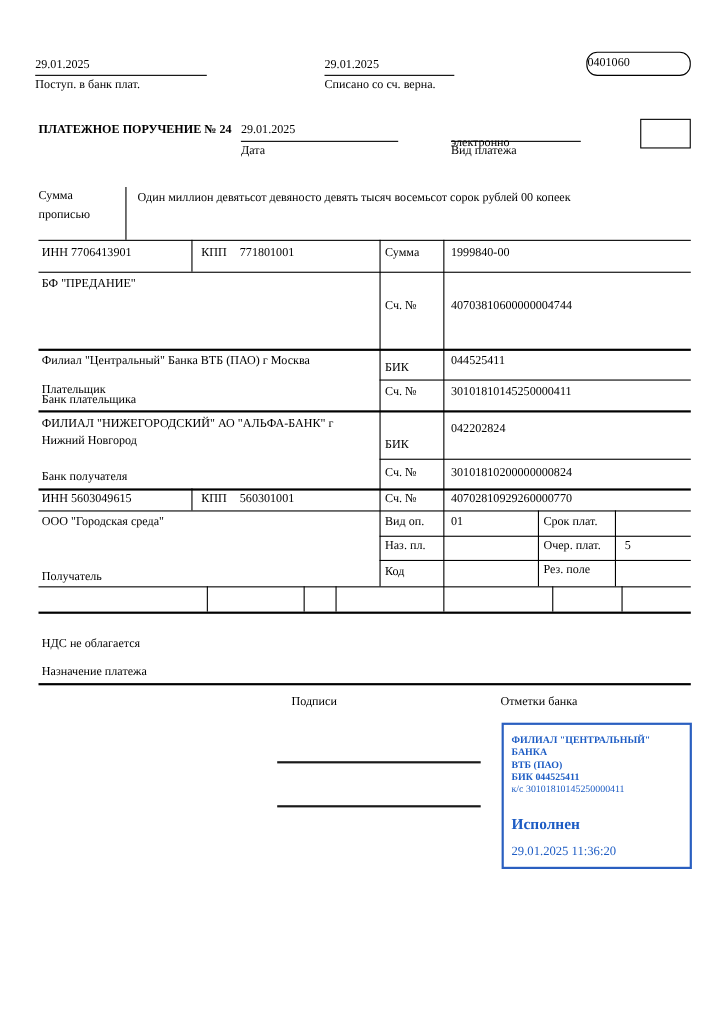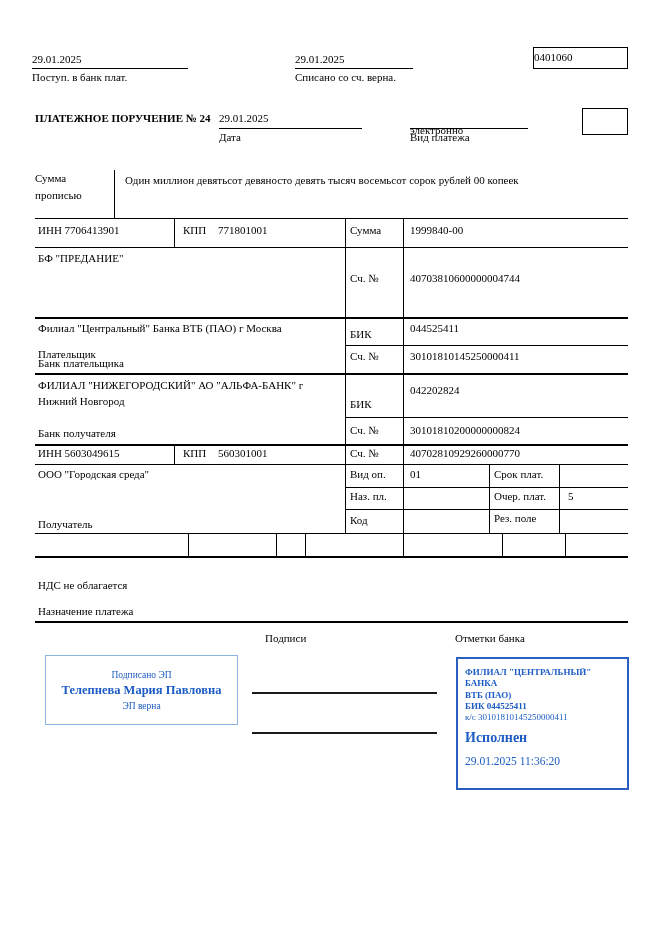--- a/index.html
+++ b/index.html
@@ -24,38 +24,38 @@
   }
   .stamp-sign .small { font-size:9.5px; }
   .stamp-sign .name { font-size:12.5px; font-weight:bold; }
   .stamp-bank {
     position:absolute; left:456px; top:657px; width:173px; height:133px;
     border:2px solid #2a5fc0; box-sizing:border-box; color:#1d5cc4;
     padding:8px 7px; line-height:1.25;
   }
   .stamp-bank .l { font-size:9px; font-weight:bold; }
   .stamp-bank .lr { font-size:9px; }
-  .stamp-bank .status { font-size:14px; font-weight:bold; margin-top:6px; }
+  .stamp-bank .status { font-size:14px; font-weight:bold; margin-top:19px; }
   .stamp-bank .ts { font-size:11.5px; margin-top:7px; }
   .sigline { position:absolute; background:#1a1a1a; height:2px; }
 </style>
 </head>
 <body>
 
 <div class="page">
 
   <div class="t c" style="left:32px; top:53px; width:156px;">29.01.2025</div>
   <div class="hl" style="left:32px; top:68px; width:156px;"></div>
   <div class="t c" style="left:32px; top:71px; width:156px;">Поступ. в банк плат.</div>
 
   <div class="t c" style="left:295px; top:53px; width:118px;">29.01.2025</div>
   <div class="hl" style="left:295px; top:68px; width:118px;"></div>
   <div class="t c" style="left:295px; top:71px; width:118px;">Списано со сч. верна.</div>
 
-  <div class="box" style="left:533px; top:47px; width:95px; height:22px;">
+  <div class="box" style="left:533px; top:47px; width:95px; height:22px;border-radius:10px;">
     <div class="t c" style="left:0; top:3px; width:93px;">0401060</div>
   </div>
 
   <div class="t b" style="left:35px; top:112px;">ПЛАТЕЖНОЕ ПОРУЧЕНИЕ № 24</div>
   <div class="t c" style="left:219px; top:112px; width:143px;">29.01.2025</div>
   <div class="hl" style="left:219px; top:128px; width:143px;"></div>
   <div class="t c" style="left:219px; top:131px; width:143px;">Дата</div>
   <div class="t c" style="left:410px; top:124px; width:118px;">электронно</div>
   <div class="hl" style="left:410px; top:128px; width:118px;"></div>
   <div class="t c" style="left:410px; top:131px; width:118px;">Вид платежа</div>
@@ -138,25 +138,20 @@
   <div class="t" style="left:350px; top:514px;">Код</div>
   <div class="t" style="left:494px; top:512px;">Рез. поле</div>
 
   <div class="t" style="left:38px; top:579px;">НДС не облагается</div>
   <div class="t" style="left:38px; top:605px;">Назначение платежа</div>
   <div class="hl2" style="left:35px; top:621px; width:593px;"></div>
 
   <div class="t c" style="left:265px; top:632px; width:145px;">Подписи</div>
   <div class="t c" style="left:455px; top:632px; width:140px;">Отметки банка</div>
 
-  <div class="stamp-sign">
-    <div class="small">Подписано ЭП</div>
-    <div class="name">Телепнева Мария Павловна</div>
-    <div class="small">ЭП верна</div>
-  </div>
 
   <div class="sigline" style="left:252px; top:692px; width:185px;"></div>
   <div class="sigline" style="left:252px; top:732px; width:185px;"></div>
 
   <div class="stamp-bank">
     <div class="l">ФИЛИАЛ "ЦЕНТРАЛЬНЫЙ" БАНКА</div>
     <div class="l">ВТБ (ПАО)</div>
     <div class="l">БИК 044525411</div>
     <div class="lr">к/с 30101810145250000411</div>
     <div class="status">Исполнен</div>

